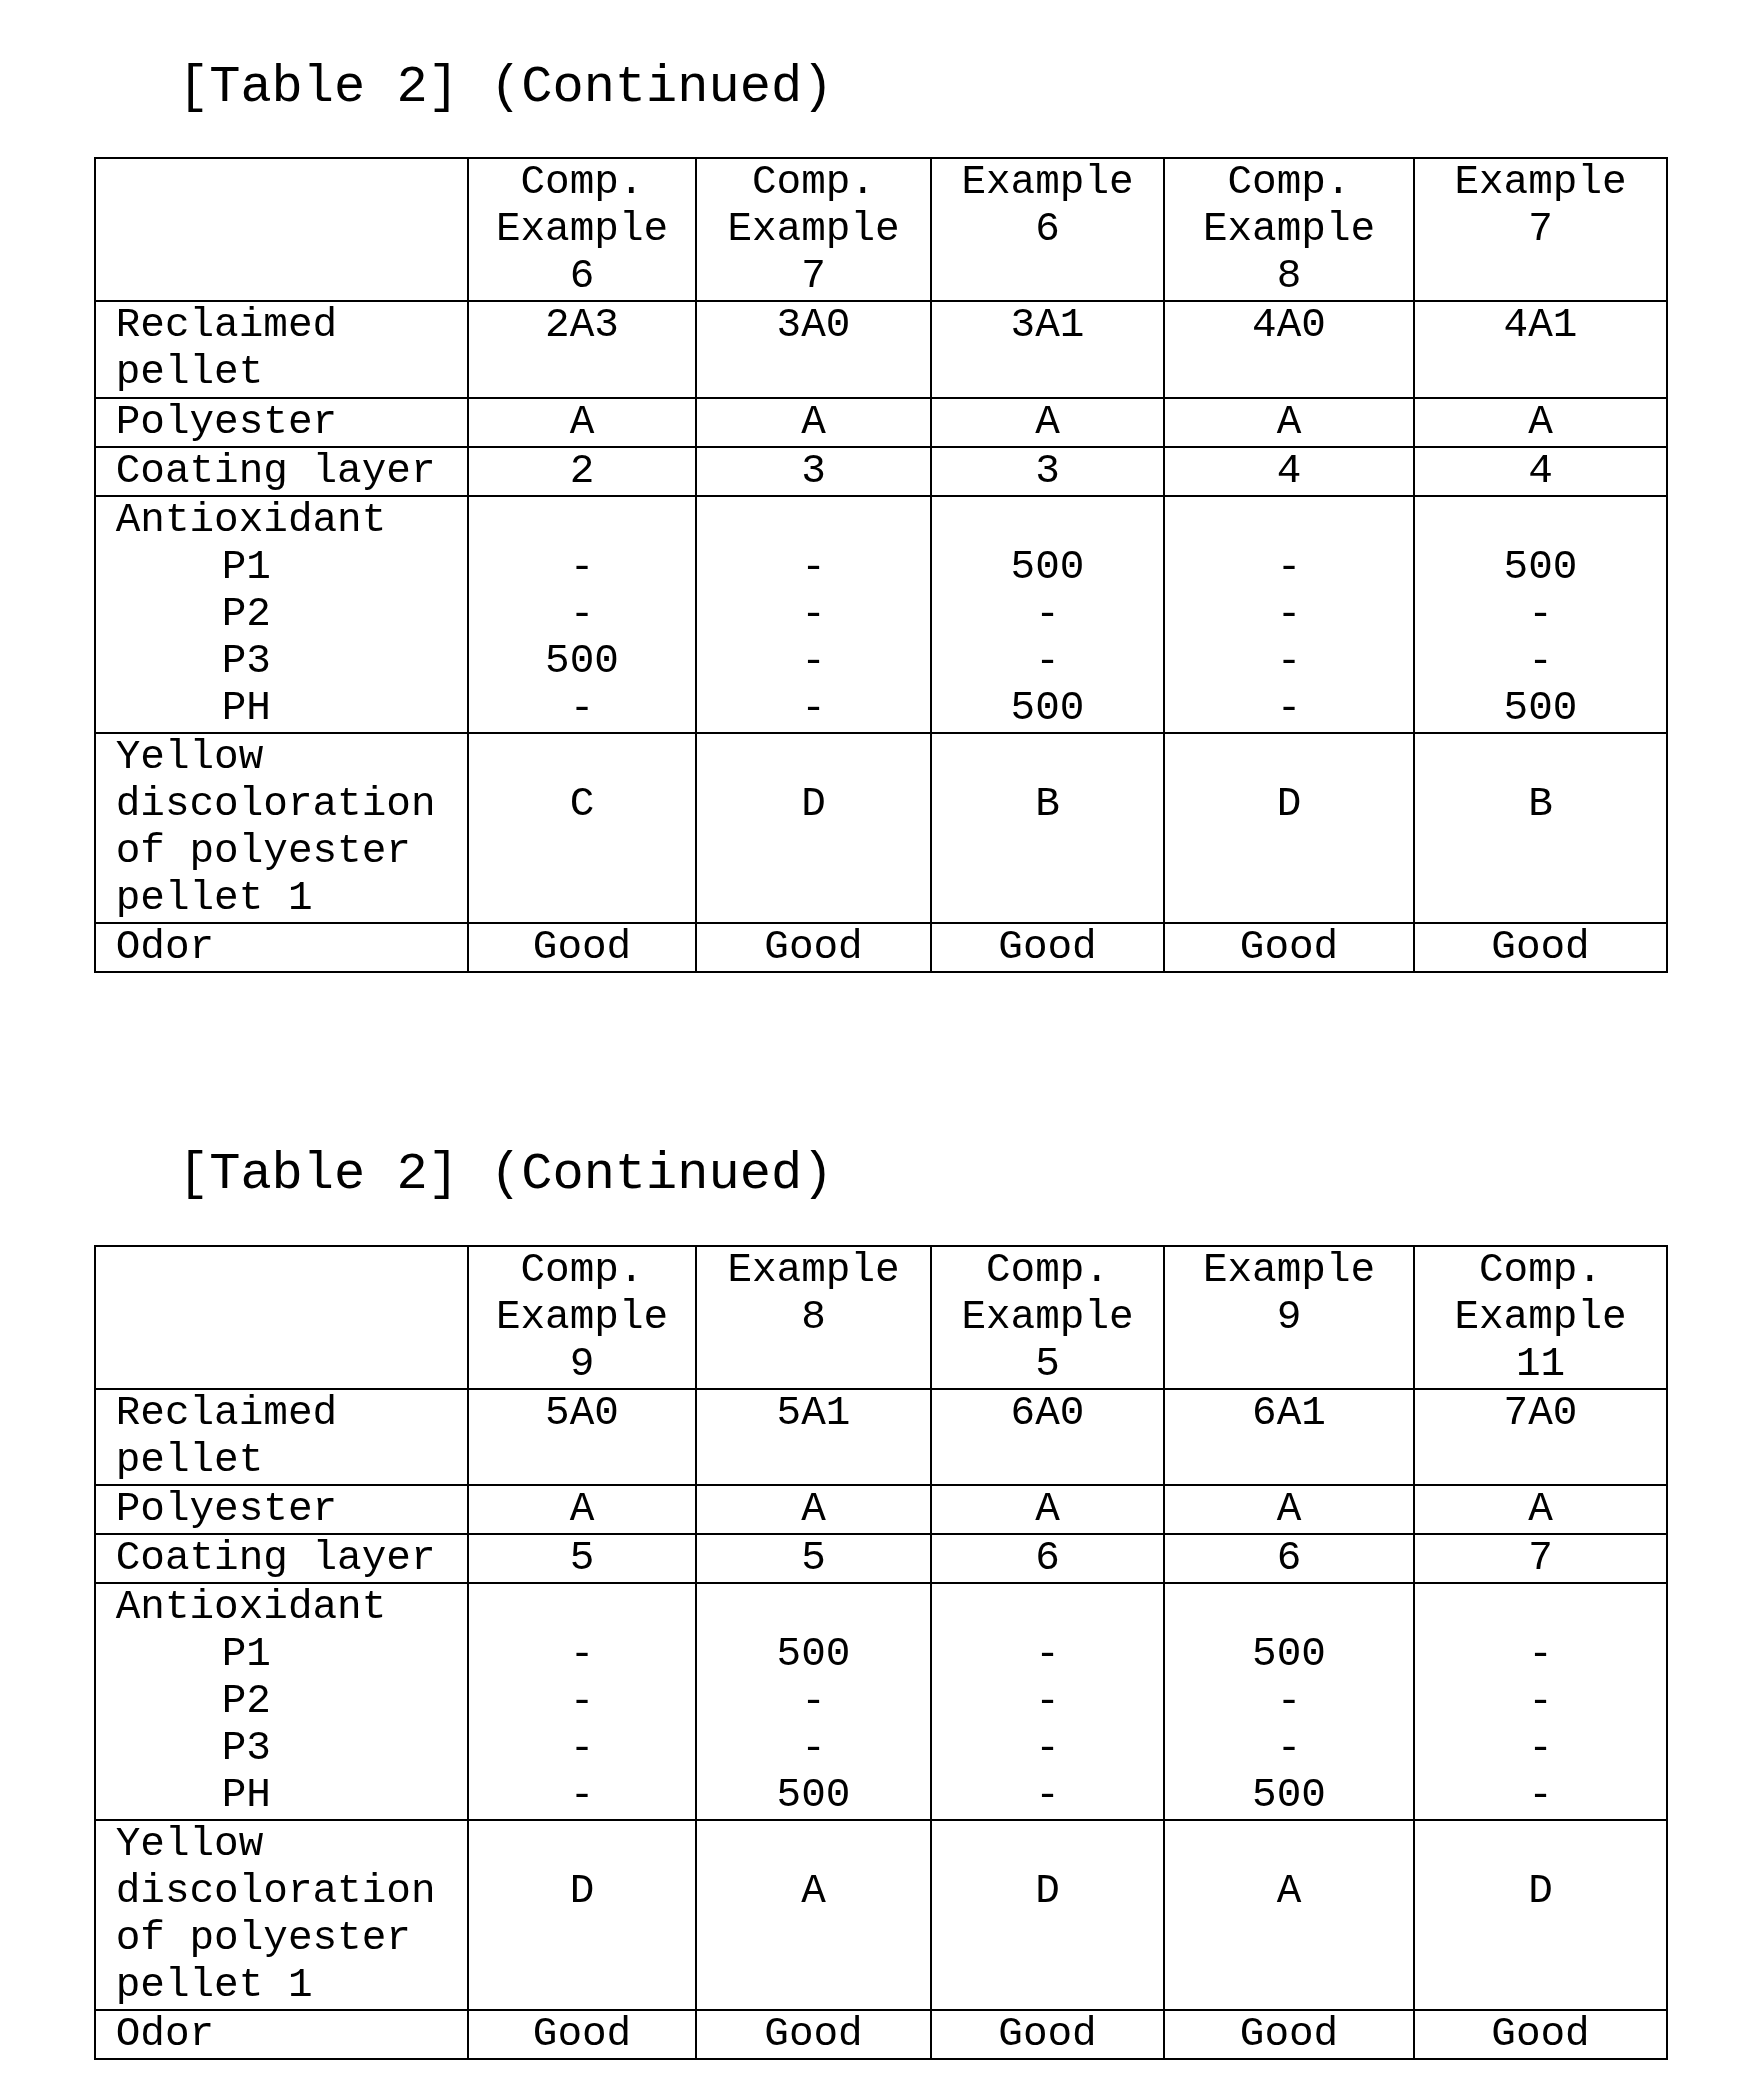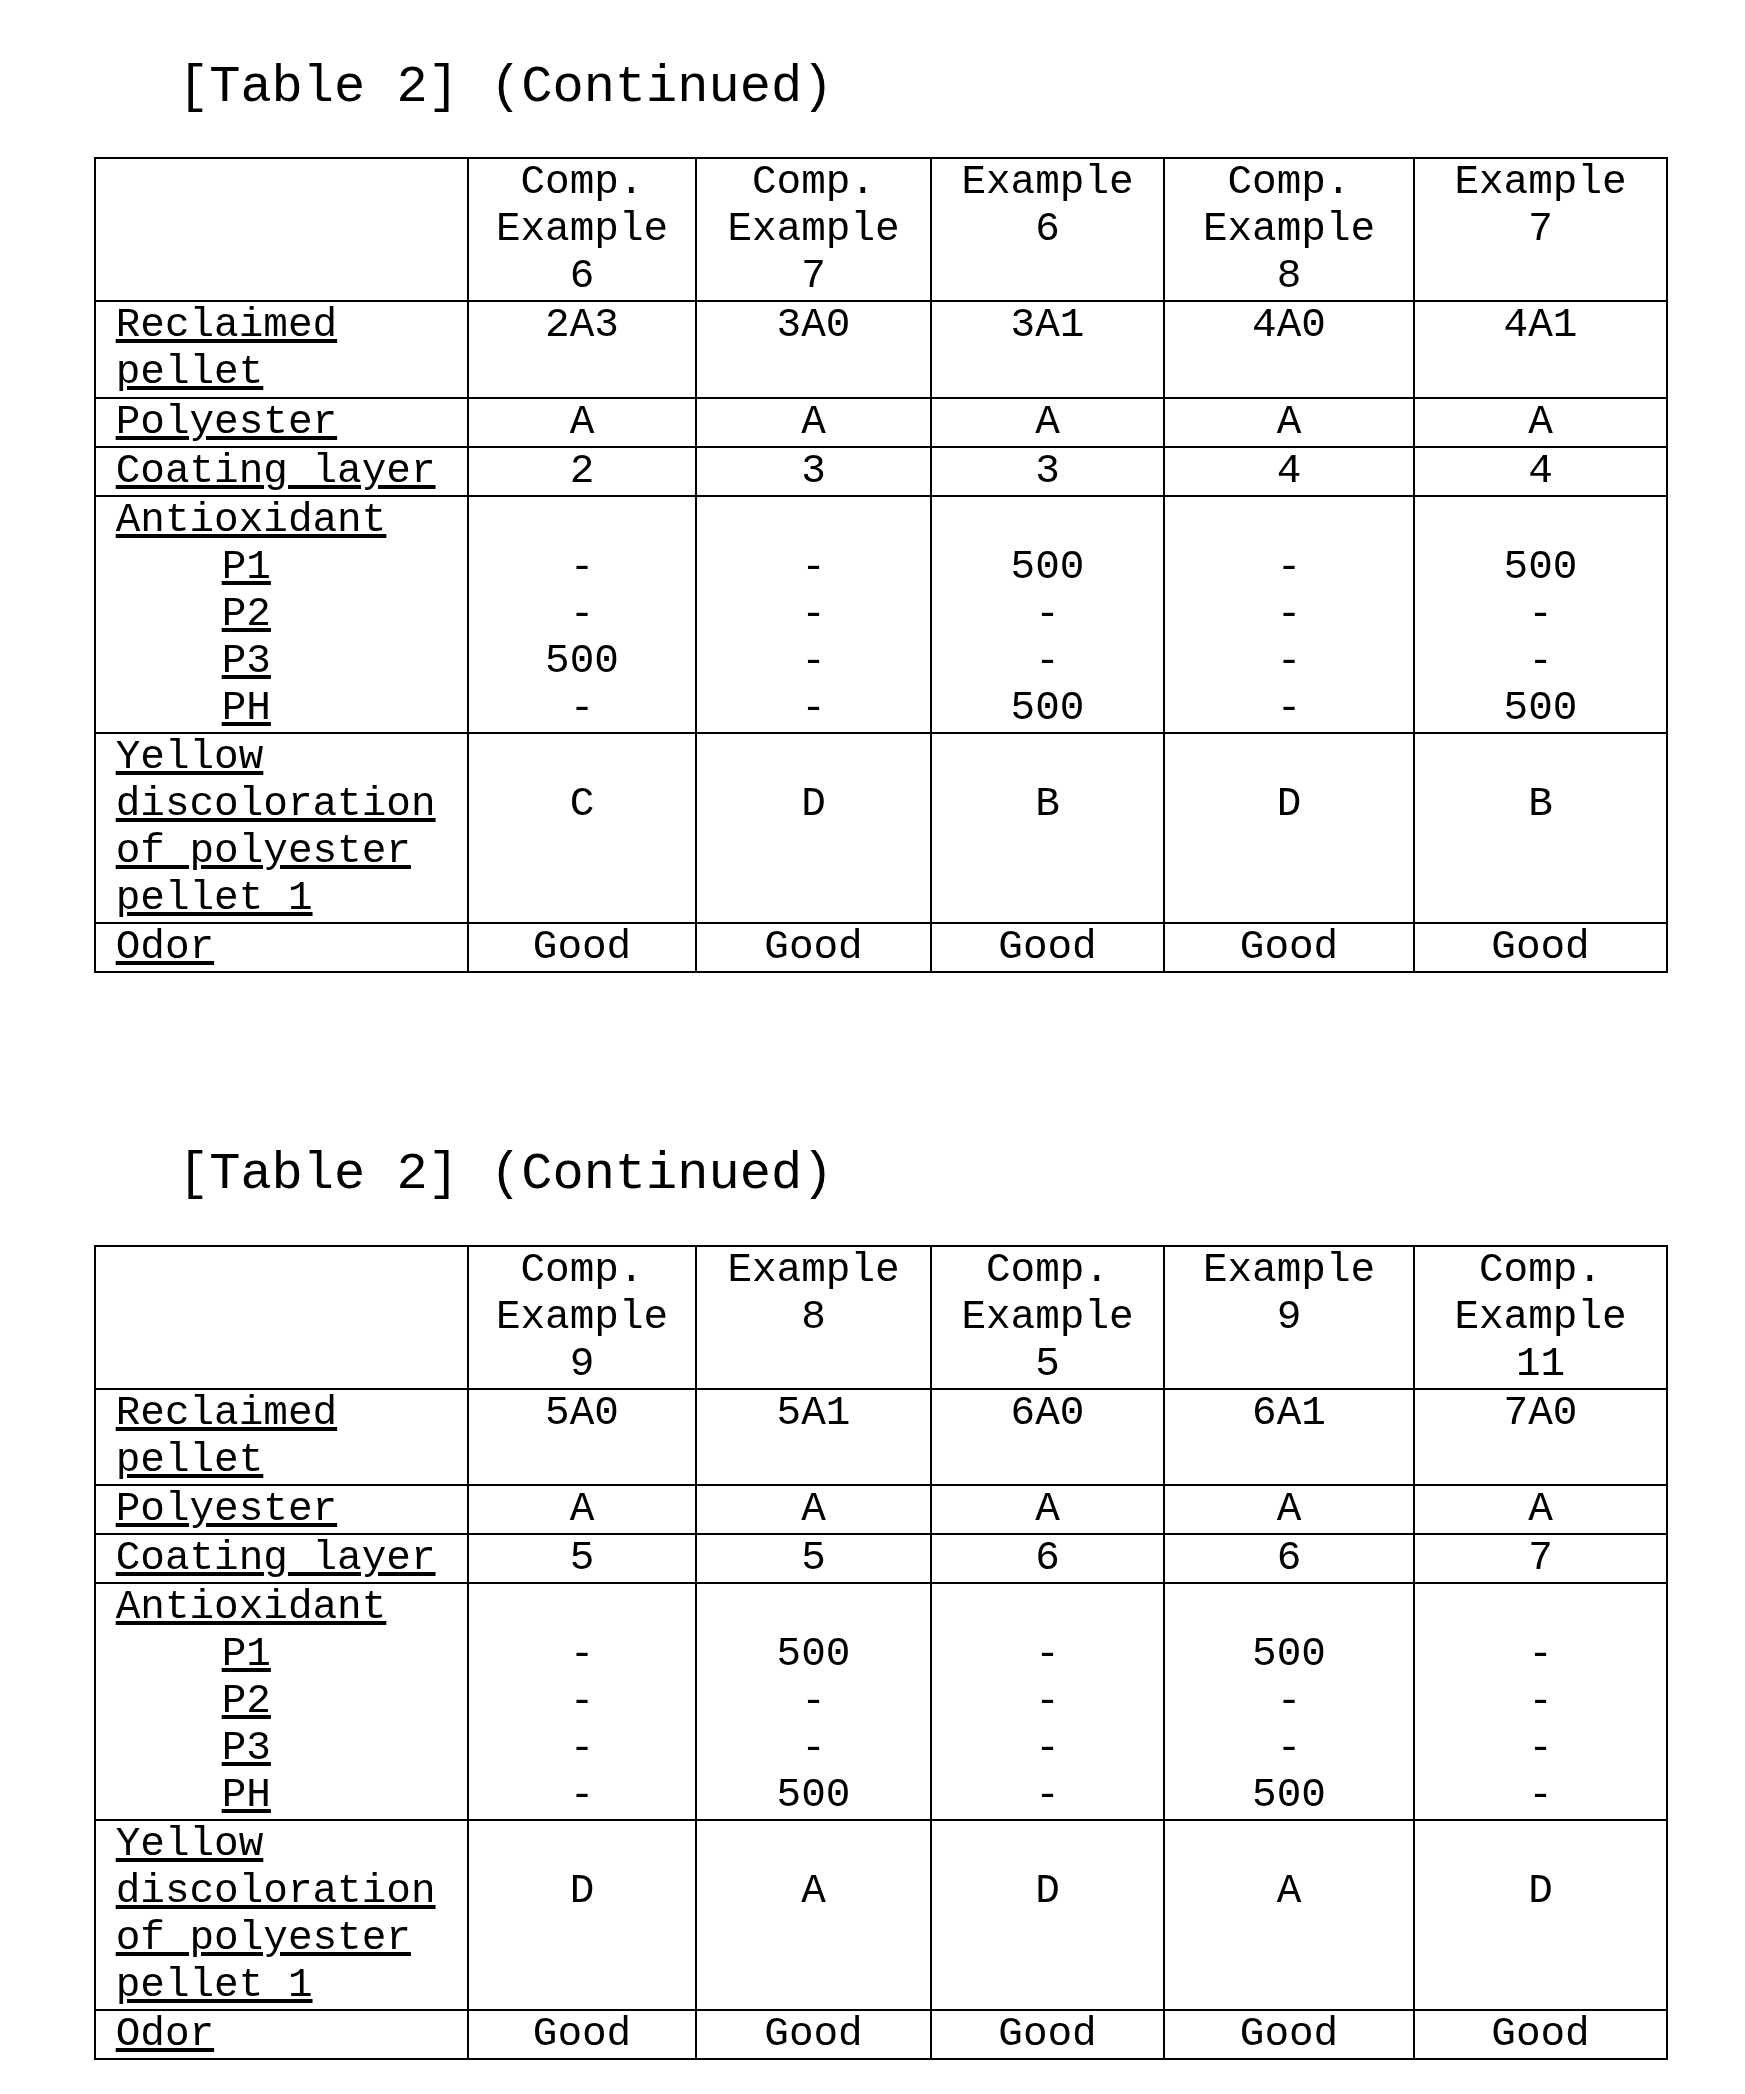--- a/index.html
+++ b/index.html
@@ -1,21 +1,21 @@
 <!DOCTYPE html>
 <html style="font-size:14.3px"><head>
 <meta charset="utf-8">
 <style>
   html, body { margin: 0; padding: 0; background: #ffffff; }
   body { width: 1745px; height: 2095px; position: relative; overflow: hidden;
          font-family: "Liberation Mono", "DejaVu Sans Mono", monospace; color: #000; }
   .caption { position: absolute; left: 132px; font-size: 52px; line-height: 47px; white-space: pre; margin-left: 46px; }
   .tbl { position: absolute; left: 94px; border-collapse: collapse; table-layout: fixed; }
   .tbl td { border: 2.7px solid #000; padding: 0; vertical-align: top; font-size: 41px; line-height: 47px; white-space: pre; }
-  .tbl td.label { text-align: left; padding-left: 19.7px; text-decoration: underline; }
+  .tbl td.label { text-align: left; padding-left: 19.7px; }
   .tbl td.val { text-align: center; }
   .line { display: block; height: 47px; }
   .sub { padding-left: 106px; }
 </style>
 </head>
 <body>
 
 <div class="caption" style="top:64px;">[Table 2] (Continued)</div>
 
 <table class="tbl" style="top:157px;">

